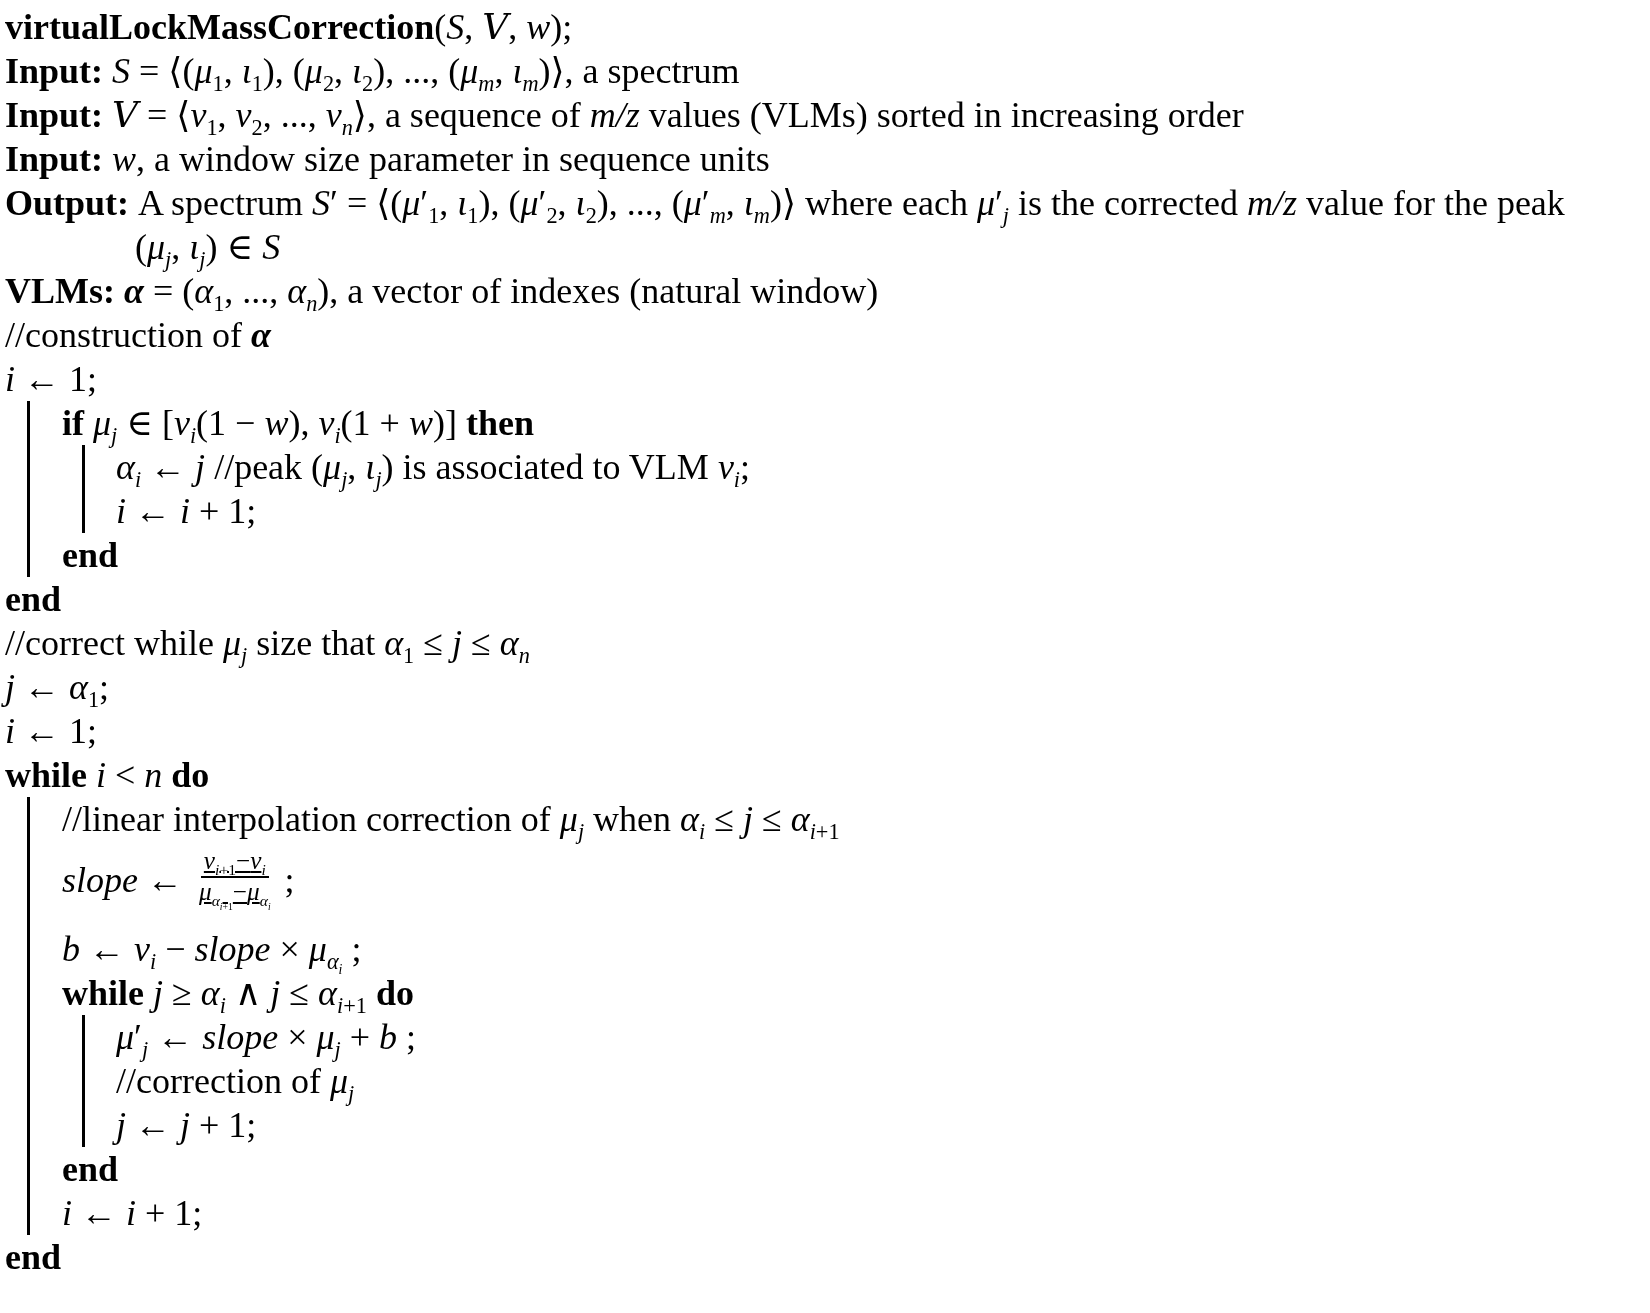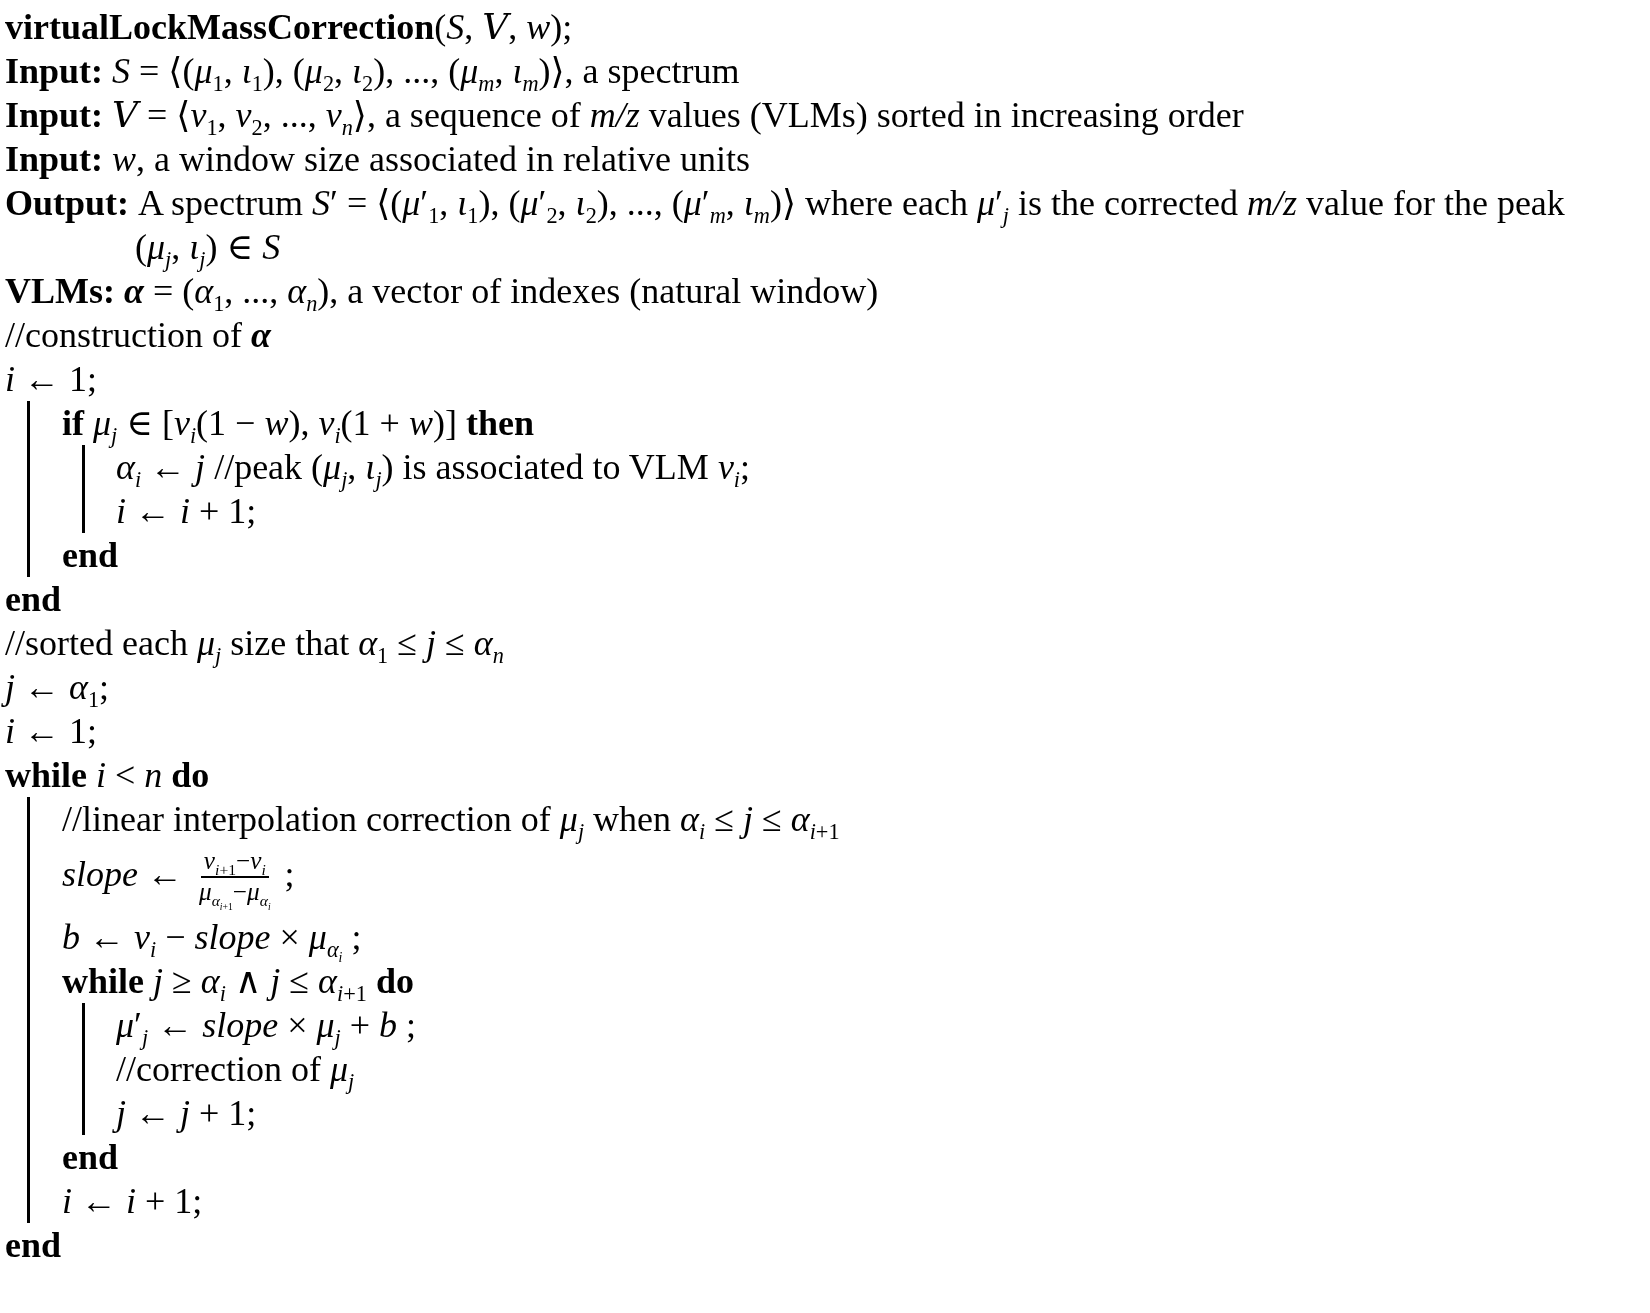--- a/index.html
+++ b/index.html
@@ -21,48 +21,49 @@
   .kw { font-weight: 700; }
   .it { font-style: italic; }
   .bi { font-weight: 700; font-style: italic; }
   .sc { font-style: italic; font-family: "DejaVu Serif", serif; }
   .rm { font-style: normal; }
   sub, sup { font-size: 62%; line-height: 0; }
   .frac {
     display: inline-flex; flex-direction: column; align-items: center;
     vertical-align: middle;
     font-size: 70%; line-height: 1.15;
-    margin: 6px 2px 8px 4px;
+    margin: 6px 2px 20px 4px;
+    text-decoration: underline;
   }
   .frac .num { border-bottom: 2.5px solid #000; padding: 0 3px; }
   .frac .den { padding: 0 3px; }
 </style>
 </head>
 <body>
 
 <div id="algo">
     <div class="line"><span class="kw">virtualLockMassCorrection</span><span class="rm">(</span><span class="it">S</span><span class="rm">, </span><span class="sc">V</span><span class="rm">, </span><span class="it">w</span><span class="rm">);</span></div>
     <div class="line"><span class="kw">Input: </span><span class="it">S</span><span class="rm"> = ⟨(</span><span class="it">μ</span><sub><span class="rm">1</span></sub><span class="rm">, </span><span class="it">ι</span><sub><span class="rm">1</span></sub><span class="rm">), (</span><span class="it">μ</span><sub><span class="rm">2</span></sub><span class="rm">, </span><span class="it">ι</span><sub><span class="rm">2</span></sub><span class="rm">), ..., (</span><span class="it">μ</span><sub><span class="it">m</span></sub><span class="rm">, </span><span class="it">ι</span><sub><span class="it">m</span></sub><span class="rm">)⟩, a spectrum</span></div>
     <div class="line"><span class="kw">Input: </span><span class="sc">V</span><span class="rm"> = ⟨</span><span class="it">v</span><sub><span class="rm">1</span></sub><span class="rm">, </span><span class="it">v</span><sub><span class="rm">2</span></sub><span class="rm">, ..., </span><span class="it">v</span><sub><span class="it">n</span></sub><span class="rm">⟩, a sequence of </span><span class="it">m/z</span><span class="rm"> values (VLMs) sorted in increasing order</span></div>
-    <div class="line"><span class="kw">Input: </span><span class="it">w</span><span class="rm">, a window size associated in relative units</span></div>
+    <div class="line"><span class="kw">Input: </span><span class="it">w</span><span class="rm">, a window size parameter in sequence units</span></div>
     <div class="line"><span class="kw">Output: </span><span class="rm">A spectrum </span><span class="it">S</span><span class="rm">′ = ⟨(</span><span class="it">μ</span><span class="rm">′</span><sub><span class="rm">1</span></sub><span class="rm">, </span><span class="it">ι</span><sub><span class="rm">1</span></sub><span class="rm">), (</span><span class="it">μ</span><span class="rm">′</span><sub><span class="rm">2</span></sub><span class="rm">, </span><span class="it">ι</span><sub><span class="rm">2</span></sub><span class="rm">), ..., (</span><span class="it">μ</span><span class="rm">′</span><sub><span class="it">m</span></sub><span class="rm">, </span><span class="it">ι</span><sub><span class="it">m</span></sub><span class="rm">)⟩ where each </span><span class="it">μ</span><span class="rm">′</span><sub><span class="it">j</span></sub><span class="rm"> is the corrected </span><span class="it">m/z</span><span class="rm"> value for the peak</span></div>
     <div class="line" style="margin-left: 130px;"><span class="rm">(</span><span class="it">μ</span><sub><span class="it">j</span></sub><span class="rm">, </span><span class="it">ι</span><sub><span class="it">j</span></sub><span class="rm">) ∈ </span><span class="it">S</span></div>
     <div class="line"><span class="kw">VLMs: </span><span class="bi">α</span><span class="rm"> = (</span><span class="it">α</span><sub><span class="rm">1</span></sub><span class="rm">, ..., </span><span class="it">α</span><sub><span class="it">n</span></sub><span class="rm">), a vector of indexes (natural window)</span></div>
     <div class="line"><span class="rm">//construction of </span><span class="bi">α</span></div>
     <div class="line"><span class="it">i</span><span class="rm"> ← 1;</span></div>
     <div class="block">
       <div class="line"><span class="kw">if </span><span class="it">μ</span><sub><span class="it">j</span></sub><span class="rm"> ∈ [</span><span class="it">v</span><sub><span class="it">i</span></sub><span class="rm">(1 − </span><span class="it">w</span><span class="rm">), </span><span class="it">v</span><sub><span class="it">i</span></sub><span class="rm">(1 + </span><span class="it">w</span><span class="rm">)] </span><span class="kw">then</span></div>
       <div class="block">
         <div class="line"><span class="it">α</span><sub><span class="it">i</span></sub><span class="rm"> ← </span><span class="it">j</span><span class="rm"> //peak (</span><span class="it">μ</span><sub><span class="it">j</span></sub><span class="rm">, </span><span class="it">ι</span><sub><span class="it">j</span></sub><span class="rm">) is associated to VLM </span><span class="it">v</span><sub><span class="it">i</span></sub><span class="rm">;</span></div>
         <div class="line"><span class="it">i</span><span class="rm"> ← </span><span class="it">i</span><span class="rm"> + 1;</span></div>
       </div>
       <div class="line"><span class="kw">end</span></div>
     </div>
     <div class="line"><span class="kw">end</span></div>
-    <div class="line"><span class="rm">//sorted each </span><span class="it">μ</span><sub><span class="it">j</span></sub><span class="rm"> size that </span><span class="it">α</span><sub><span class="rm">1</span></sub><span class="rm"> ≤ </span><span class="it">j</span><span class="rm"> ≤ </span><span class="it">α</span><sub><span class="it">n</span></sub></div>
+    <div class="line"><span class="rm">//correct while </span><span class="it">μ</span><sub><span class="it">j</span></sub><span class="rm"> size that </span><span class="it">α</span><sub><span class="rm">1</span></sub><span class="rm"> ≤ </span><span class="it">j</span><span class="rm"> ≤ </span><span class="it">α</span><sub><span class="it">n</span></sub></div>
     <div class="line"><span class="it">j</span><span class="rm"> ← </span><span class="it">α</span><sub><span class="rm">1</span></sub><span class="rm">;</span></div>
     <div class="line"><span class="it">i</span><span class="rm"> ← 1;</span></div>
     <div class="line"><span class="kw">while </span><span class="it">i</span><span class="rm"> &lt; </span><span class="it">n</span><span class="kw"> do</span></div>
     <div class="block">
       <div class="line"><span class="rm">//linear interpolation correction of </span><span class="it">μ</span><sub><span class="it">j</span></sub><span class="rm"> when </span><span class="it">α</span><sub><span class="it">i</span></sub><span class="rm"> ≤ </span><span class="it">j</span><span class="rm"> ≤ </span><span class="it">α</span><sub><span class="it">i</span><span class="rm">+1</span></sub></div>
       <div class="line"><span class="it">slope</span><span class="rm"> ← </span><span class="frac">
           <span class="num"><span class="it">v</span><sub><span class="it">i</span><span class="rm">+1</span></sub><span class="rm">−</span><span class="it">v</span><sub><span class="it">i</span></sub></span>
           <span class="den"><span class="it">μ</span><sub><span class="it">α</span><sub><span class="it">i</span><span class="rm">+1</span></sub></sub><span class="rm">−</span><span class="it">μ</span><sub><span class="it">α</span><sub><span class="it">i</span></sub></sub></span>
         </span><span class="rm"> ;</span></div>
       <div class="line"><span class="it">b</span><span class="rm"> ← </span><span class="it">v</span><sub><span class="it">i</span></sub><span class="rm"> − </span><span class="it">slope</span><span class="rm"> × </span><span class="it">μ</span><sub><span class="it">α</span><sub><span class="it">i</span></sub></sub><span class="rm"> ;</span></div>

